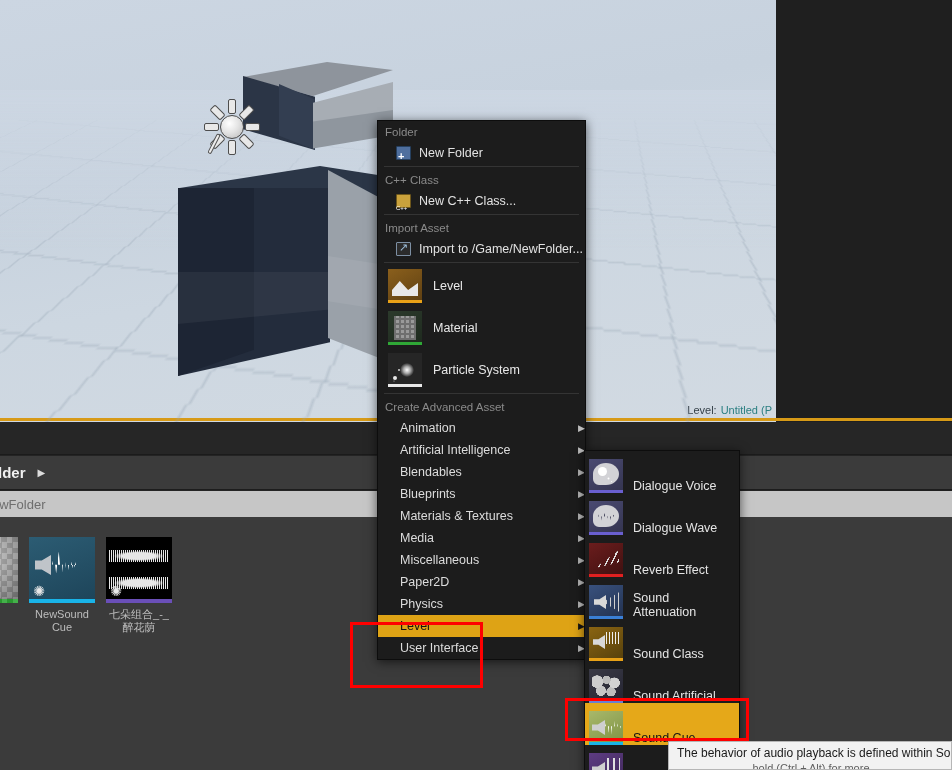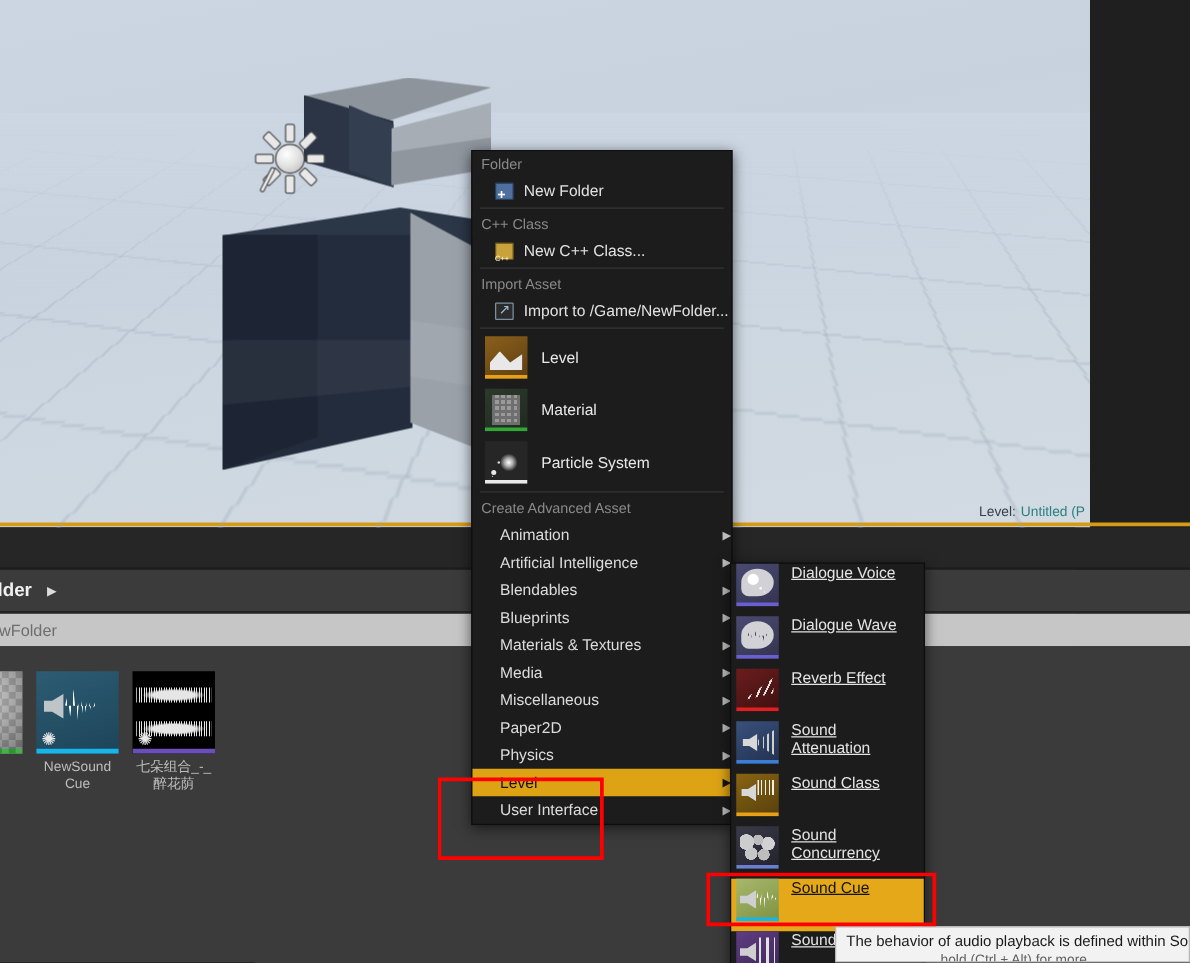--- a/index.html
+++ b/index.html
@@ -6,21 +6,21 @@
   html, body {
     width: 952px; height: 770px;
     overflow: hidden;
     font-family: "Liberation Sans", sans-serif;
     background: #1f1f1f;
   }
   #root { position: relative; width: 952px; height: 770px; }
 
   
   .viewport {
-    position: absolute; left: 0; top: 0; width: 872px; height: 422px;
+    position: absolute; left: 0; top: 0; width: 776px; height: 422px;
     background: linear-gradient(170deg, #ccd6e2 0%, #c7d2de 35%, #cdd7e1 60%, #d2dae2 100%);
     overflow: hidden;
   }
   .grid-plane {
     position: absolute; left: -300px; top: 120px; width: 1600px; height: 520px;
     background-image:
       repeating-linear-gradient(100deg, rgba(150,165,180,.40) 0 1px, transparent 1px 42px),
       repeating-linear-gradient(8deg, rgba(150,165,180,.34) 0 1px, transparent 1px 34px);
     transform: perspective(420px) rotateX(58deg) scale(1.4);
     transform-origin: 50% 0%;
@@ -210,22 +210,22 @@
     font-size:9px; color:#bcbcbc; margin-left:10px;
   }
   .menu-sub-item.active {
     background:#dea315; color:#141414;
   }
   .menu-sub-item.active .arrow { color:#141414; }
 
   
   .menu-sounds { left:584px; top:450px; width:156px; }
   .sound-item {
-    display:flex; align-items:flex-start; height:42px;
-    padding:0 12px 0 4px; color:#e4e4e4; font-size:12.5px;text-decoration:underline;
+    display:flex; align-items:flex-end; height:42px;
+    padding:0 12px 0 4px; color:#e4e4e4; font-size:12.5px;
   }
   .sound-item.active { background:#e5a819; color:#141414; }
   .snd-icon {
     width:34px; height:34px; margin-right:10px; flex:0 0 auto;
     position:relative; overflow:hidden;
   }
   .snd-icon .tb { position:absolute; left:0; bottom:0; width:100%; height:3px; }
 
   
   .ic-folder-new { background:#4f6f9e; border:1px solid #26405f; }
@@ -534,21 +534,21 @@
     <div class="sound-item">
       <span class="snd-icon ic-sclass">
           <span class="tb" style="background:#e8a117"></span>
         </span>
       <span>Sound Class</span>
     </div>
     <div class="sound-item">
       <span class="snd-icon ic-sconc">
           <span class="tb" style="background:#6a7fd0"></span>
         </span>
-      <span>Sound Concurrency</span>
+      <span>Sound Artificial</span>
     </div>
     <div class="sound-item active">
       <span class="snd-icon ic-scue">
           <span class="tb" style="background:#19b4e8"></span>
         </span>
       <span>Sound Cue</span>
     </div>
     <div class="sound-item">
       <span class="snd-icon ic-smix"></span>
       <span>Sound</span>

